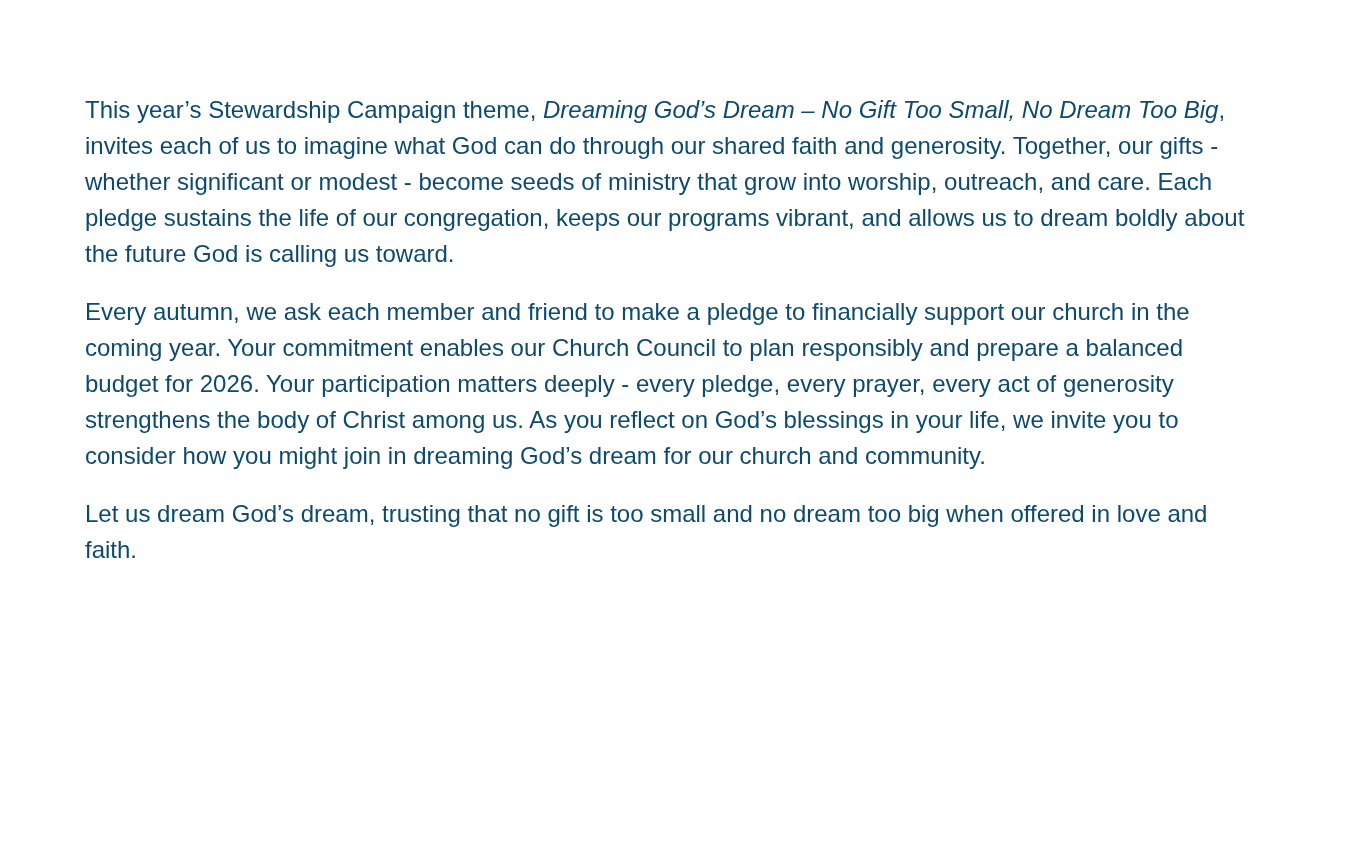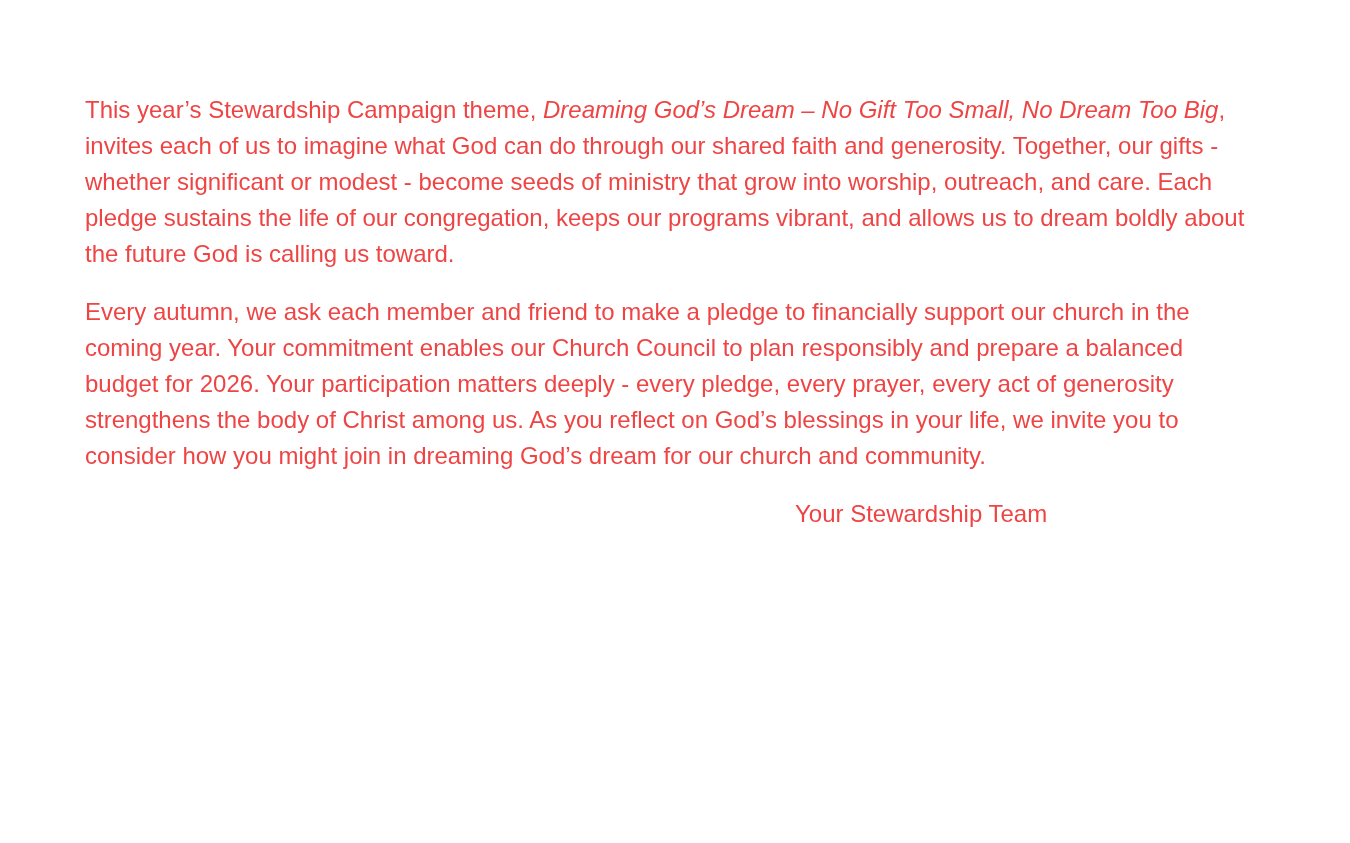--- a/index.html
+++ b/index.html
@@ -14,21 +14,21 @@
   }
   .page {
     box-sizing: border-box;
     width: 1350px;
     height: 843px;
     padding: 92px 85px 0 85px;
     background: #ffffff;
     font-family: "Liberation Sans", "DejaVu Sans", sans-serif;
     font-size: 24px;
     line-height: 36px;
-    color: #ef4444;
+    color: #0c4a6e;
   }
   .content {
     width: 1172px;
   }
   .content p {
     margin: 0 0 22px 0;
     padding: 0;
   }
   em.theme-title {
     font-style: italic;
@@ -43,18 +43,18 @@
 </head>
 <body>
 
 <div class="page">
   <div class="content">
 
     <p><span>This year’s Stewardship Campaign theme, </span><em class="theme-title">Dreaming God’s Dream – No Gift Too Small, No Dream Too Big</em><span>, invites each of us to imagine what God can do through our shared faith and generosity. Together, our gifts - whether significant or modest - become seeds of ministry that grow into worship, outreach, and care. Each pledge sustains the life of our congregation, keeps our programs vibrant, and allows us to dream boldly about the future God is calling us toward.</span></p>
 
     <p>Every autumn, we ask each member and friend to make a pledge to financially support our church in the coming year. Your commitment enables our Church Council to plan responsibly and prepare a balanced budget for 2026. Your participation matters deeply - every pledge, every prayer, every act of generosity strengthens the body of Christ among us. As you reflect on God’s blessings in your life, we invite you to consider how you might join in dreaming God’s dream for our church and community.</p>
 
+    <p>Let us dream God’s dream, trusting that no gift is too small and no dream too big when offered in love and faith.</p>
 
 
-    <p class="closing-signature">Your Stewardship Team</p>
 
   </div>
 </div>
 
 </body></html>

